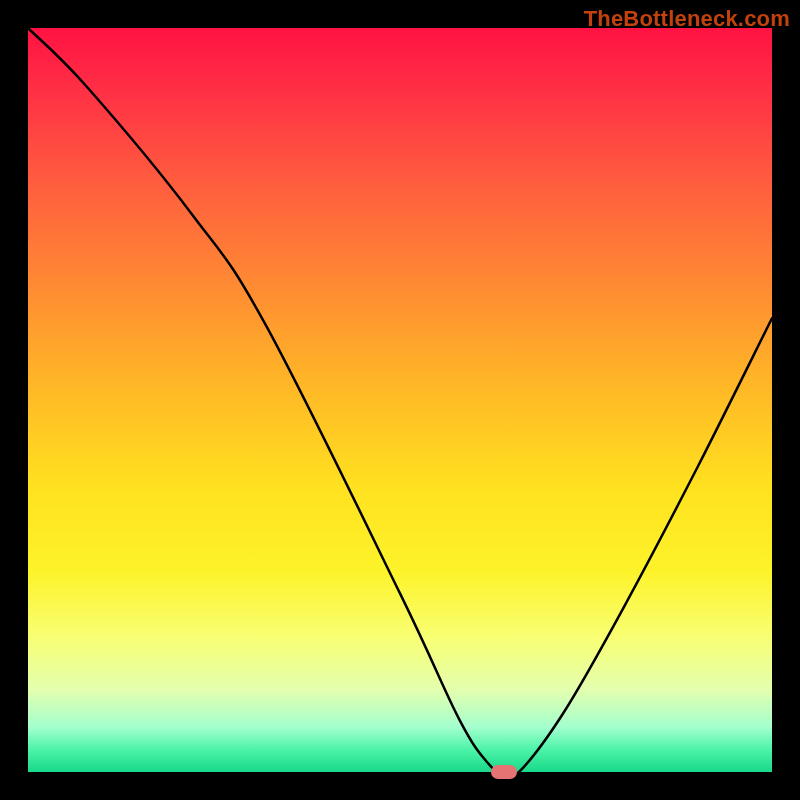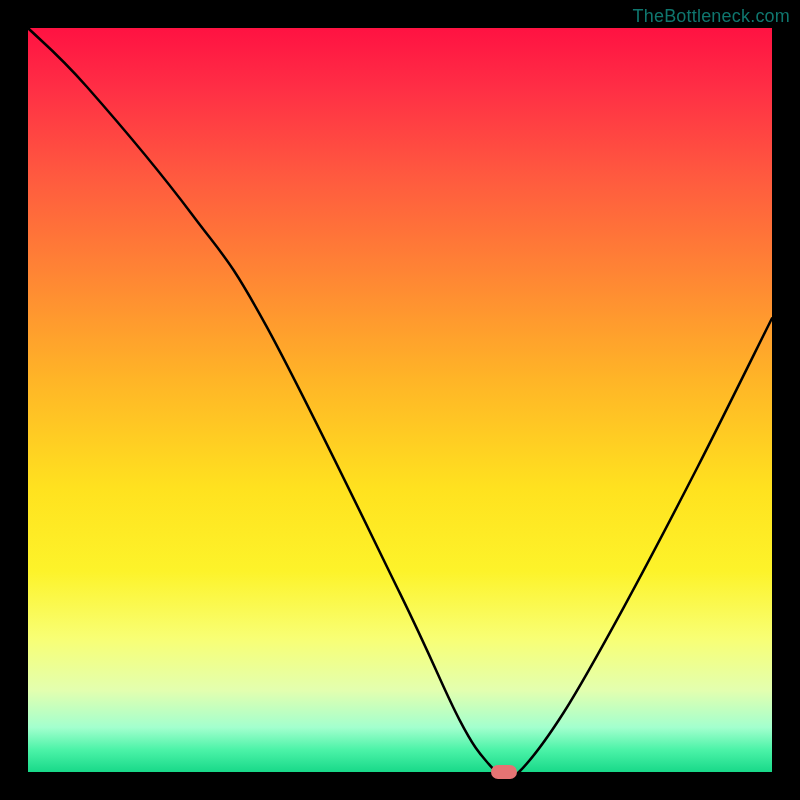--- a/index.html
+++ b/index.html
@@ -14,23 +14,23 @@
   .frame {
     position: relative;
     width: 800px;
     height: 800px;
     background: #000;
   }
   .watermark {
     position: absolute;
     top: 6px;
     right: 10px;
-    color: #0f766e;
-    font-size: 18px;
-    font-weight: 400;
+    color: #c2410c;
+    font-size: 22px;
+    font-weight: 700;
     letter-spacing: 0.2px;
     z-index: 10;
   }
   .plot-area {
     position: absolute;
     left: 28px;
     top: 28px;
     width: 744px;
     height: 744px;
     overflow: visible;

